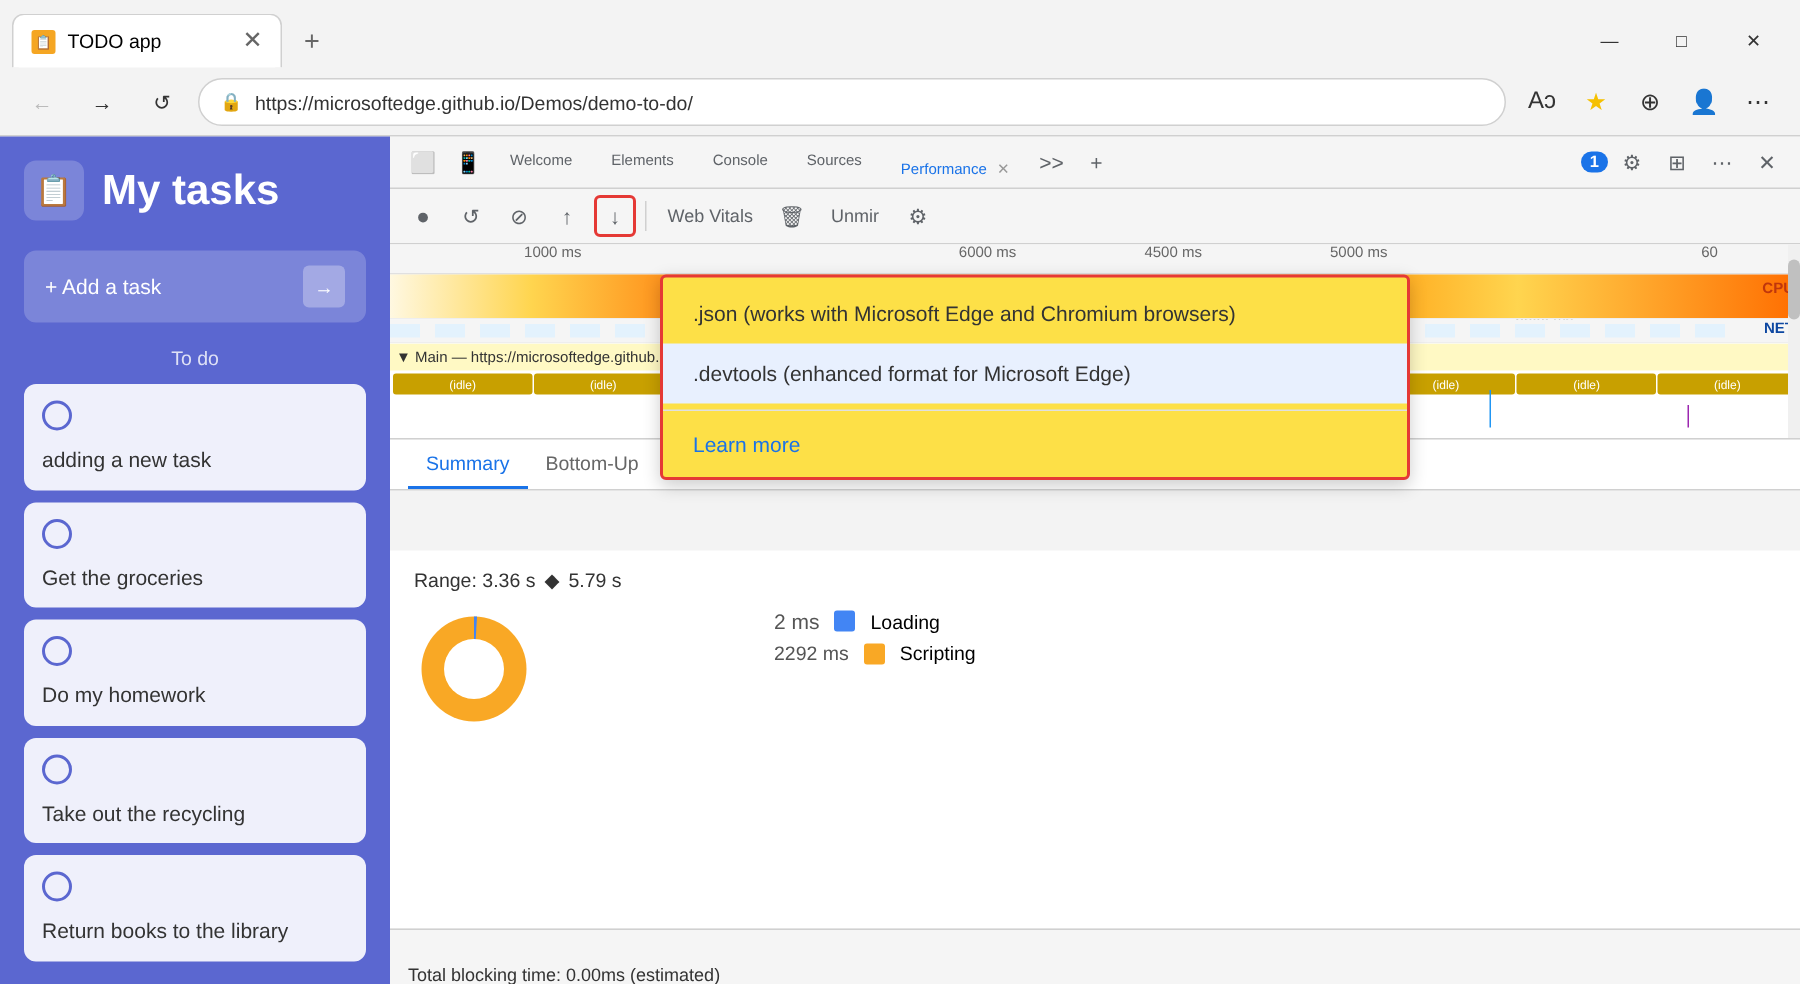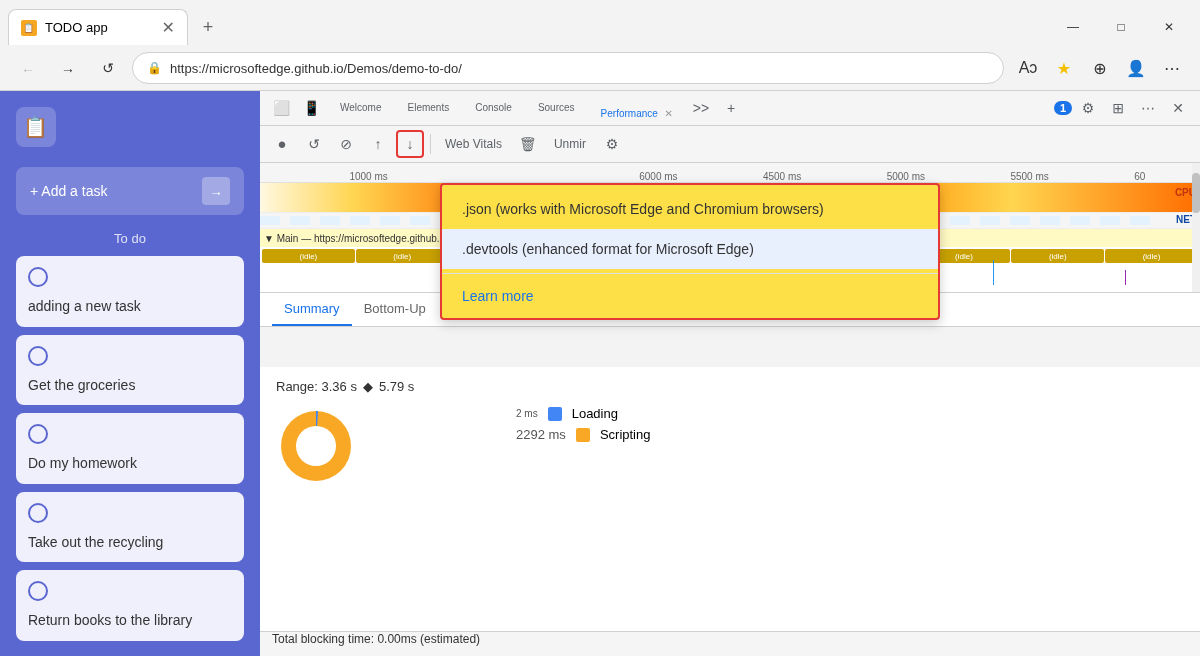--- a/index.html
+++ b/index.html
@@ -71,21 +71,21 @@
     .bottom-tab { padding: 8px 12px; font-size: 13px; color: #666; cursor: pointer; border-bottom: 2px solid transparent; }
     .bottom-tab.active { color: #1a73e8; border-bottom: 2px solid #1a73e8; }
     .bottom-content { flex: 1; overflow-y: auto; padding: 12px 16px; background: #fff; }
     .range-info { font-size: 13px; color: #333; margin-bottom: 12px; display: flex; align-items: center; gap: 6px; }
     .pie-legend { display: flex; flex-direction: column; gap: 6px; margin-left: 120px; }
     .legend-item { display: flex; align-items: center; gap: 10px; font-size: 13px; }
     .legend-color { width: 14px; height: 14px; border-radius: 2px; }
     .pie-area { display: flex; gap: 20px; }
 
     
-    .status-bar { height: 26px; background: #f5f5f5; border-top: 1px solid #d0d0d0; padding: 0 12px; display: flex; align-items: flex-start; font-size: 12px; color: #333; }
+    .status-bar { height: 38px; background: #f5f5f5; border-top: 1px solid #d0d0d0; padding: 0 12px; display: flex; align-items: flex-end; font-size: 12px; color: #333; }
 
     .timeline-wrapper { position: relative; }
 
     .blue-badge { background: #1a73e8; color: white; border-radius: 10px; padding: 1px 6px; font-size: 11px; font-weight: bold; }
   </style>
 </head>
 <body>
 
 <div class="browser-chrome">
 
@@ -120,20 +120,21 @@
       <div class="toolbar-icon">⋯</div>
     </div>
   </div>
 </div>
 
 <div class="main-layout">
 
   <div class="todo-sidebar">
     <div class="todo-header">
       <div class="todo-icon">📋</div>
+      <span class="todo-title">My tasks</span>
     </div>
 
     <div class="add-task-btn">
       <span class="add-task-left">+ Add a task</span>
       <div class="add-task-arrow">→</div>
     </div>
 
     <div class="todo-section-title">To do</div>
 
     <div class="todo-item">
@@ -189,21 +190,21 @@
       <div class="perf-btn perf-btn-highlighted">↓</div>
       <div class="perf-separator"></div>
       <div class="perf-btn" style="width:auto; padding: 0 8px; font-size:12px;">Web Vitals</div>
       <div class="perf-btn">🗑</div>
       <div class="perf-btn" style="width:auto; padding: 0 8px; font-size:12px;">Unmir</div>
       <div class="perf-btn">⚙</div>
     </div>
 
     <div class="timeline-wrapper" style="position:relative; height:130px; background:#fff; border-bottom: 1px solid #d0d0d0; overflow:hidden;">
 
-      <div style="display:flex; height:20px; background:#f5f5f5; border-bottom:1px solid #e0e0e0; font-size:10px; color:#666; align-items:flex-end; padding:0 4px;">
+      <div style="display:flex; height:20px; background:#f5f5f5; border-bottom:1px solid #e0e0e0; font-size:10px; color:#666; align-items:flex-start; padding:0 4px;">
         <span style="flex:1; text-align:right; padding-right:4px;">1000 ms</span>
         <span style="flex:2;"></span>
         <span style="flex:1;">6000 ms</span>
         <span style="flex:1;">4500 ms</span>
         <span style="flex:1;">5000 ms</span>
         <span style="flex:1;margin-top:43px;">5500 ms</span>
         <span style="flex:0.5;">60</span>
       </div>
 
       <div style="position:relative; height:30px; background: linear-gradient(to right, #fff8e1 0%, #ffd54f 10%, #ff6d00 25%, #ffd54f 40%, #fff8e1 50%, #ff8f00 65%, #ffd54f 80%, #ff6d00 100%); border-bottom:1px solid #eee;">
@@ -258,21 +259,21 @@
         <div class="pie-area">
 
           <svg width="100" height="80">
             <circle cx="40" cy="40" r="35" fill="#f9a825"></circle>
             <path d="M40,40 L40,5 A35,35 0 0,1 42,5 Z" fill="#4285f4"></path>
             <circle cx="40" cy="40" r="20" fill="white"></circle>
           </svg>
 
           <div class="pie-legend">
             <div class="legend-item">
-              <span style="font-size:10px; color:#555;">2 ms</span>
+              <span style="font-size:14px; color:#555;">2 ms</span>
               <div class="legend-color" style="background:#4285f4;"></div>
               <span>Loading</span>
             </div>
             <div class="legend-item">
               <span style="font-size:13px; color:#555;">2292 ms</span>
               <div class="legend-color" style="background:#f9a825;"></div>
               <span>Scripting</span>
             </div>
           </div>
         </div>

